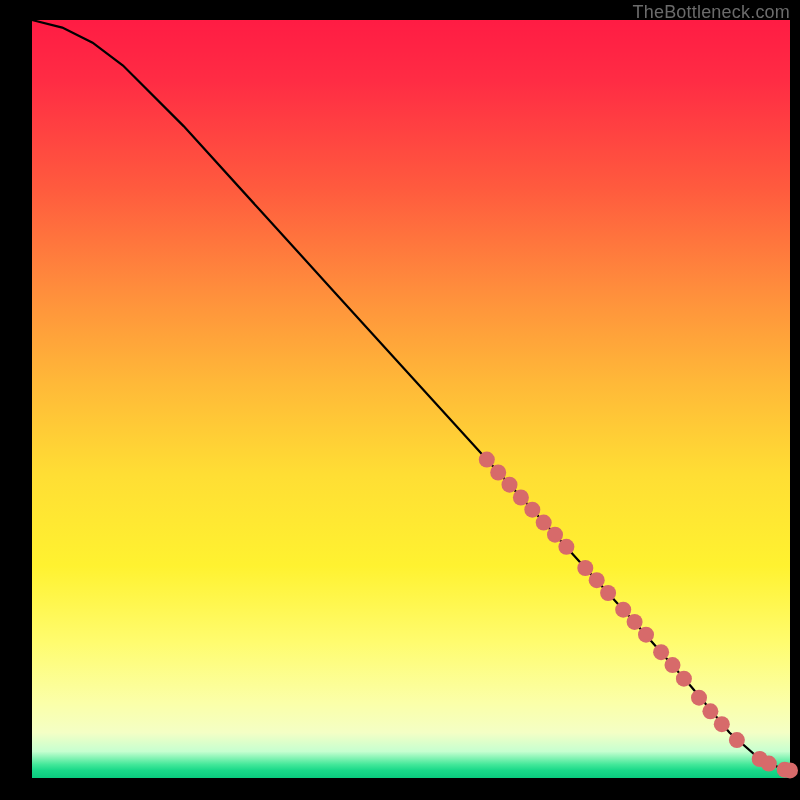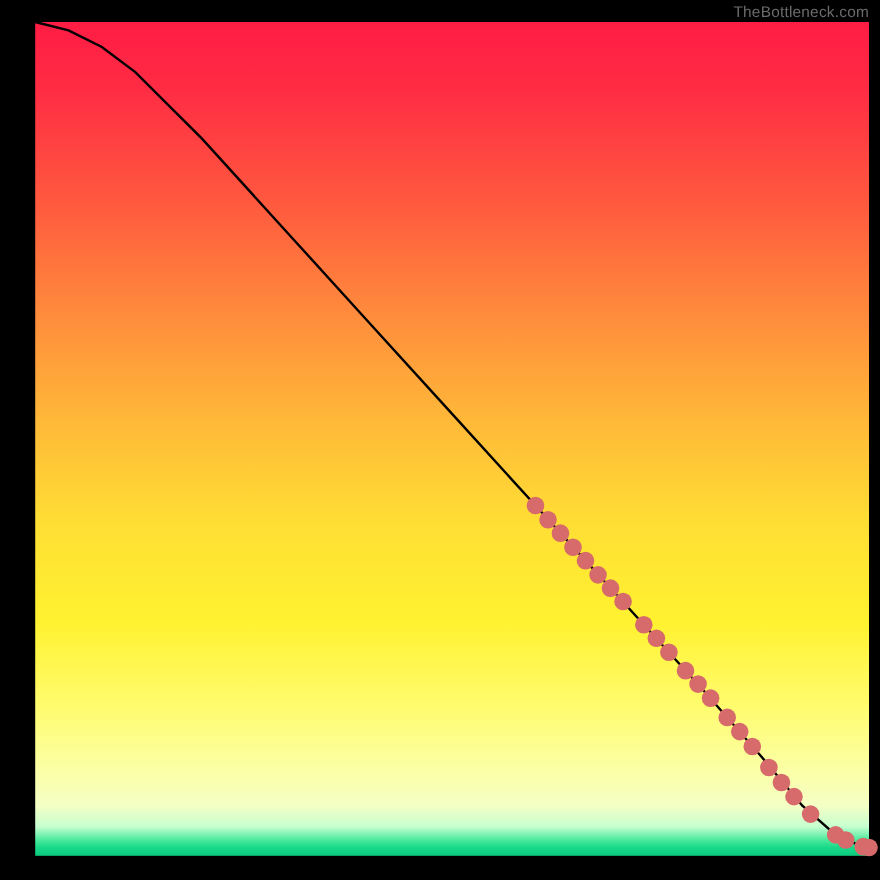--- a/index.html
+++ b/index.html
@@ -40,21 +40,21 @@
       #44e89a 98.2%,
       #19d989 99%,
       #0acb7e 100%
     );
   }
   .watermark {
     position: absolute;
     top: 2px;
     right: 10px;
     color: #6b6b6b;
-    font-size: 14px;
+    font-size: 18px;
     font-weight: 400;
     letter-spacing: 0.2px;
     user-select: none;
   }
   svg.curve {
     position: absolute;
     left: 0;
     top: 0;
     width: 758px;
     height: 758px;

